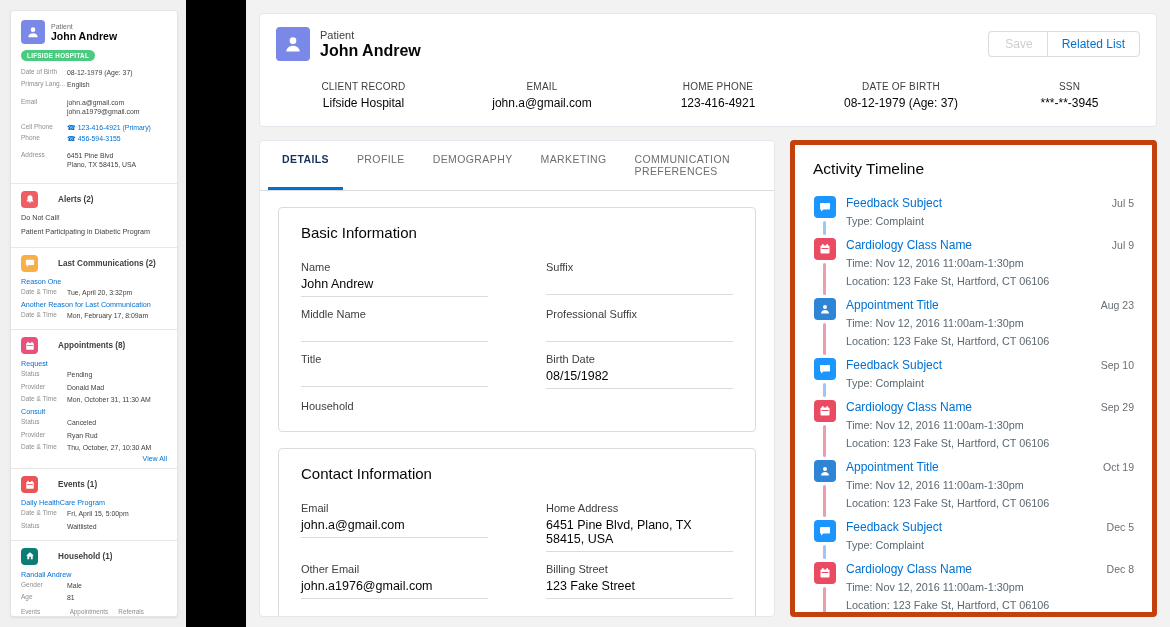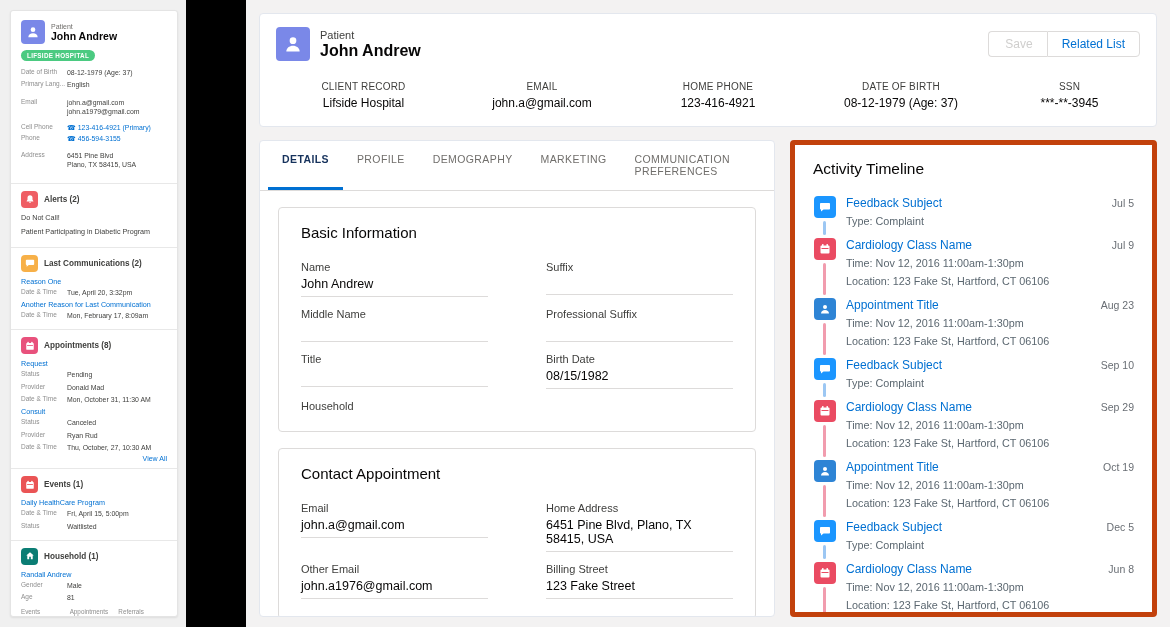--- a/index.html
+++ b/index.html
@@ -13,21 +13,21 @@
   .pc-head { display:flex; align-items:center; gap:6px; }
   .pc-entity { font-size:7px; color:#706e6b; }
   .pc-name { font-size:10.5px; font-weight:bold; color:#080707; }
   .pc-badge { display:inline-block; margin:6px 0 7px; background:#4bca81; color:#fff; font-size:6.3px; font-weight:bold; letter-spacing:.3px; padding:2px 6px; border-radius:8px; }
   .kv { display:flex; margin-bottom:3px; line-height:1.35; }
   .kv .k { width:46px; flex-shrink:0; font-size:6.5px; color:#8e8e8e; }
   .kv .v { font-size:6.9px; color:#3e3e3c; }
   .kv .v.link, .sb-link { color:#0070d2; text-decoration:none; cursor:pointer; }
   .phone-glyph { color:#0070d2; font-size:7px; margin-right:2px; }
   .sb-sec { border-top:1px solid #e8e8e8; padding:7px 10px 6px; }
-  .sb-sec-head { display:flex; align-items:center; gap:6px; margin-bottom:5px; }
+  .sb-sec-head { display:flex; align-items:center; gap:20px; margin-bottom:5px; }
   .sb-sec-title { font-size:8.2px; font-weight:bold; color:#3e3e3c; }
   .sb-text { font-size:7.2px; color:#3e3e3c; margin:4px 0 5px; }
   .sb-link { display:block; font-size:7.2px; margin:3px 0 2px; }
   .view-all { text-align:right; font-size:7px; margin-top:2px; }
   .view-all a { color:#0070d2; text-decoration:none; cursor:pointer; }
   .hh-stats { display:flex; margin-top:5px; }
   .hh-stat { flex:1; }
   .hh-stat .lbl { font-size:6.3px; color:#8e8e8e; margin-bottom:3px; }
 
   
@@ -361,21 +361,21 @@
                 <div class="fld-value">08/15/1982</div>
               </div>
             <div class="fld">
                 <div class="fld-label">Household</div>
               </div>
             <div class="fld blank"></div>
           </div>
         </div>
 
         <div class="card">
-          <div class="card-title">Contact Appointment</div>
+          <div class="card-title">Contact Information</div>
           <div class="form-grid">
             <div class="fld">
                 <div class="fld-label">Email</div>
                 <div class="fld-value">john.a@gmail.com</div>
               </div>
             <div class="fld">
                 <div class="fld-label">Home Address</div>
                 <div class="fld-value">6451 Pine Blvd, Plano, TX 58415, USA</div>
               </div>
             <div class="fld">
@@ -541,21 +541,21 @@
                 <rect x="6" y="2" width="3" height="5" rx="1" fill="#fff"></rect>
                 <rect x="15" y="2" width="3" height="5" rx="1" fill="#fff"></rect>
                 <rect x="5" y="10" width="14" height="2" fill="#ea4b62"></rect>
               </svg>
             </span>
             <span class="tl-line"></span>
           </div>
         <div class="tl-body">
             <div class="tl-top">
               <a class="tl-link">Cardiology Class Name</a>
-              <span class="tl-date">Jun 8</span>
+              <span class="tl-date">Dec 8</span>
             </div>
         <div class="tl-text">Time: Nov 12, 2016 11:00am-1:30pm</div>
         <div class="tl-text">Location: 123 Fake St, Hartford, CT 06106</div>
           </div>
       </div>
 
     </aside>
   </div>
 </div>
 

